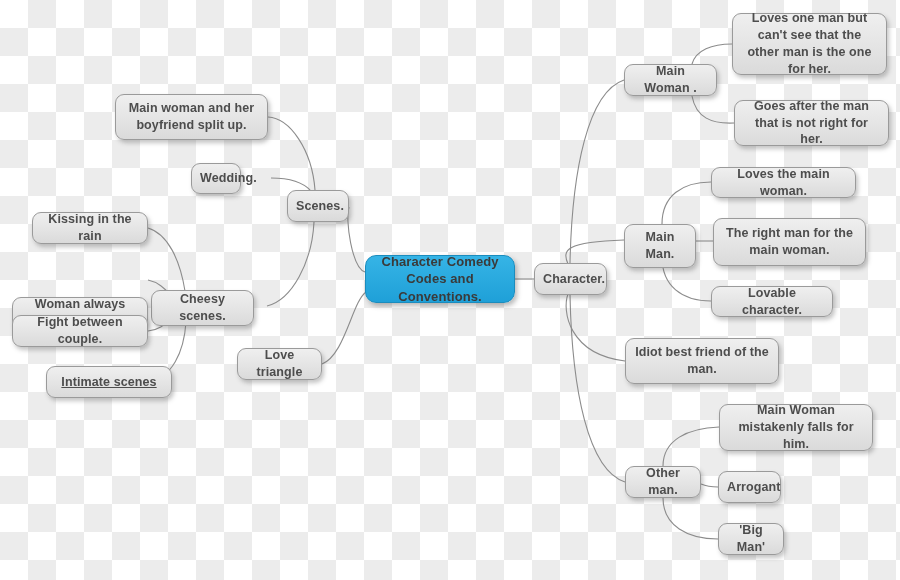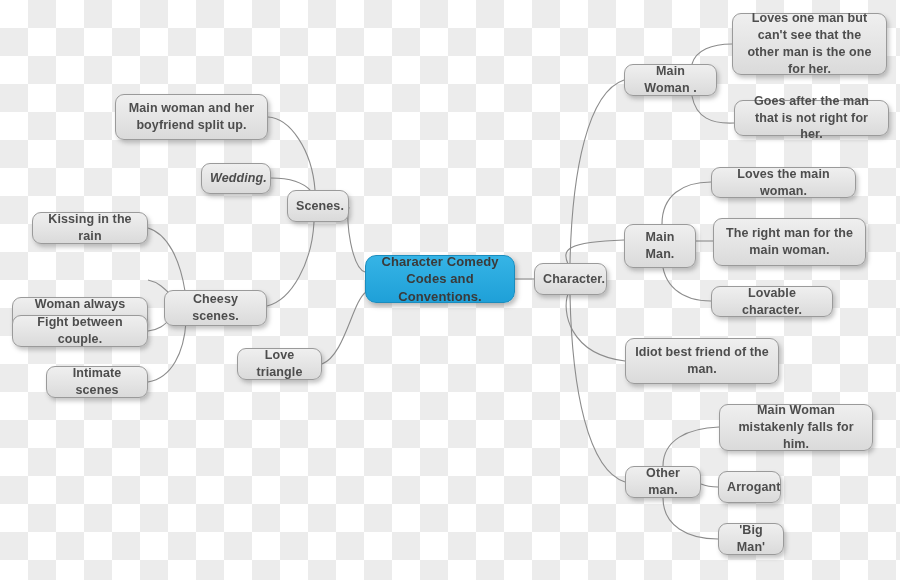--- a/index.html
+++ b/index.html
@@ -119,61 +119,61 @@
   </div>
 
   <div class="node" style="left:287px; top:190px; width:62px; height:32px;">
     <span class="node-label">Scenes.</span>
   </div>
 
   <div class="node" style="left:115px; top:94px; width:153px; height:46px;">
     <span class="node-label">Main woman and her boyfriend split up.</span>
   </div>
 
-  <div class="node" style="left:201px; top:163px; width:70px; height:31px;font-style:italic;">
+  <div class="node" style="left:191px; top:163px; width:50px; height:31px;">
     <span class="node-label">Wedding.</span>
   </div>
 
-  <div class="node" style="left:164px; top:290px; width:103px; height:36px;justify-content:center;">
+  <div class="node" style="left:151px; top:290px; width:103px; height:36px;justify-content:center;">
     <span class="node-label">Cheesy scenes.</span>
   </div>
 
   <div class="node" style="left:32px; top:212px; width:116px; height:32px;">
     <span class="node-label">Kissing in the rain</span>
   </div>
 
   <div class="node" style="left:12px; top:264px; width:136px; height:32px;margin-top:33px;">
     <span class="node-label">Woman always crying</span>
   </div>
 
   <div class="node" style="left:12px; top:315px; width:136px; height:32px;">
     <span class="node-label">Fight between couple.</span>
   </div>
 
-  <div class="node" style="left:46px; top:366px; width:102px; height:32px;">
+  <div class="node" style="left:46px; top:366px; width:126px; height:32px;text-decoration:underline;">
     <span class="node-label">Intimate scenes</span>
   </div>
 
   <div class="node" style="left:237px; top:348px; width:85px; height:32px;">
     <span class="node-label">Love triangle</span>
   </div>
 
   <div class="node" style="left:534px; top:263px; width:73px; height:32px;">
     <span class="node-label">Character.</span>
   </div>
 
   <div class="node" style="left:624px; top:64px; width:93px; height:32px;">
     <span class="node-label">Main Woman .</span>
   </div>
 
   <div class="node" style="left:732px; top:13px; width:155px; height:62px;">
     <span class="node-label">Loves one man but can't see that the other man is the one for her.</span>
   </div>
 
-  <div class="node" style="left:734px; top:100px; width:155px; height:36px;">
+  <div class="node" style="left:734px; top:100px; width:155px; height:46px;">
     <span class="node-label">Goes after the man that is not right for her.</span>
   </div>
 
   <div class="node" style="left:624px; top:224px; width:72px; height:44px;">
     <span class="node-label">Main Man.</span>
   </div>
 
   <div class="node" style="left:711px; top:167px; width:145px; height:31px;">
     <span class="node-label">Loves the main woman.</span>
   </div>

